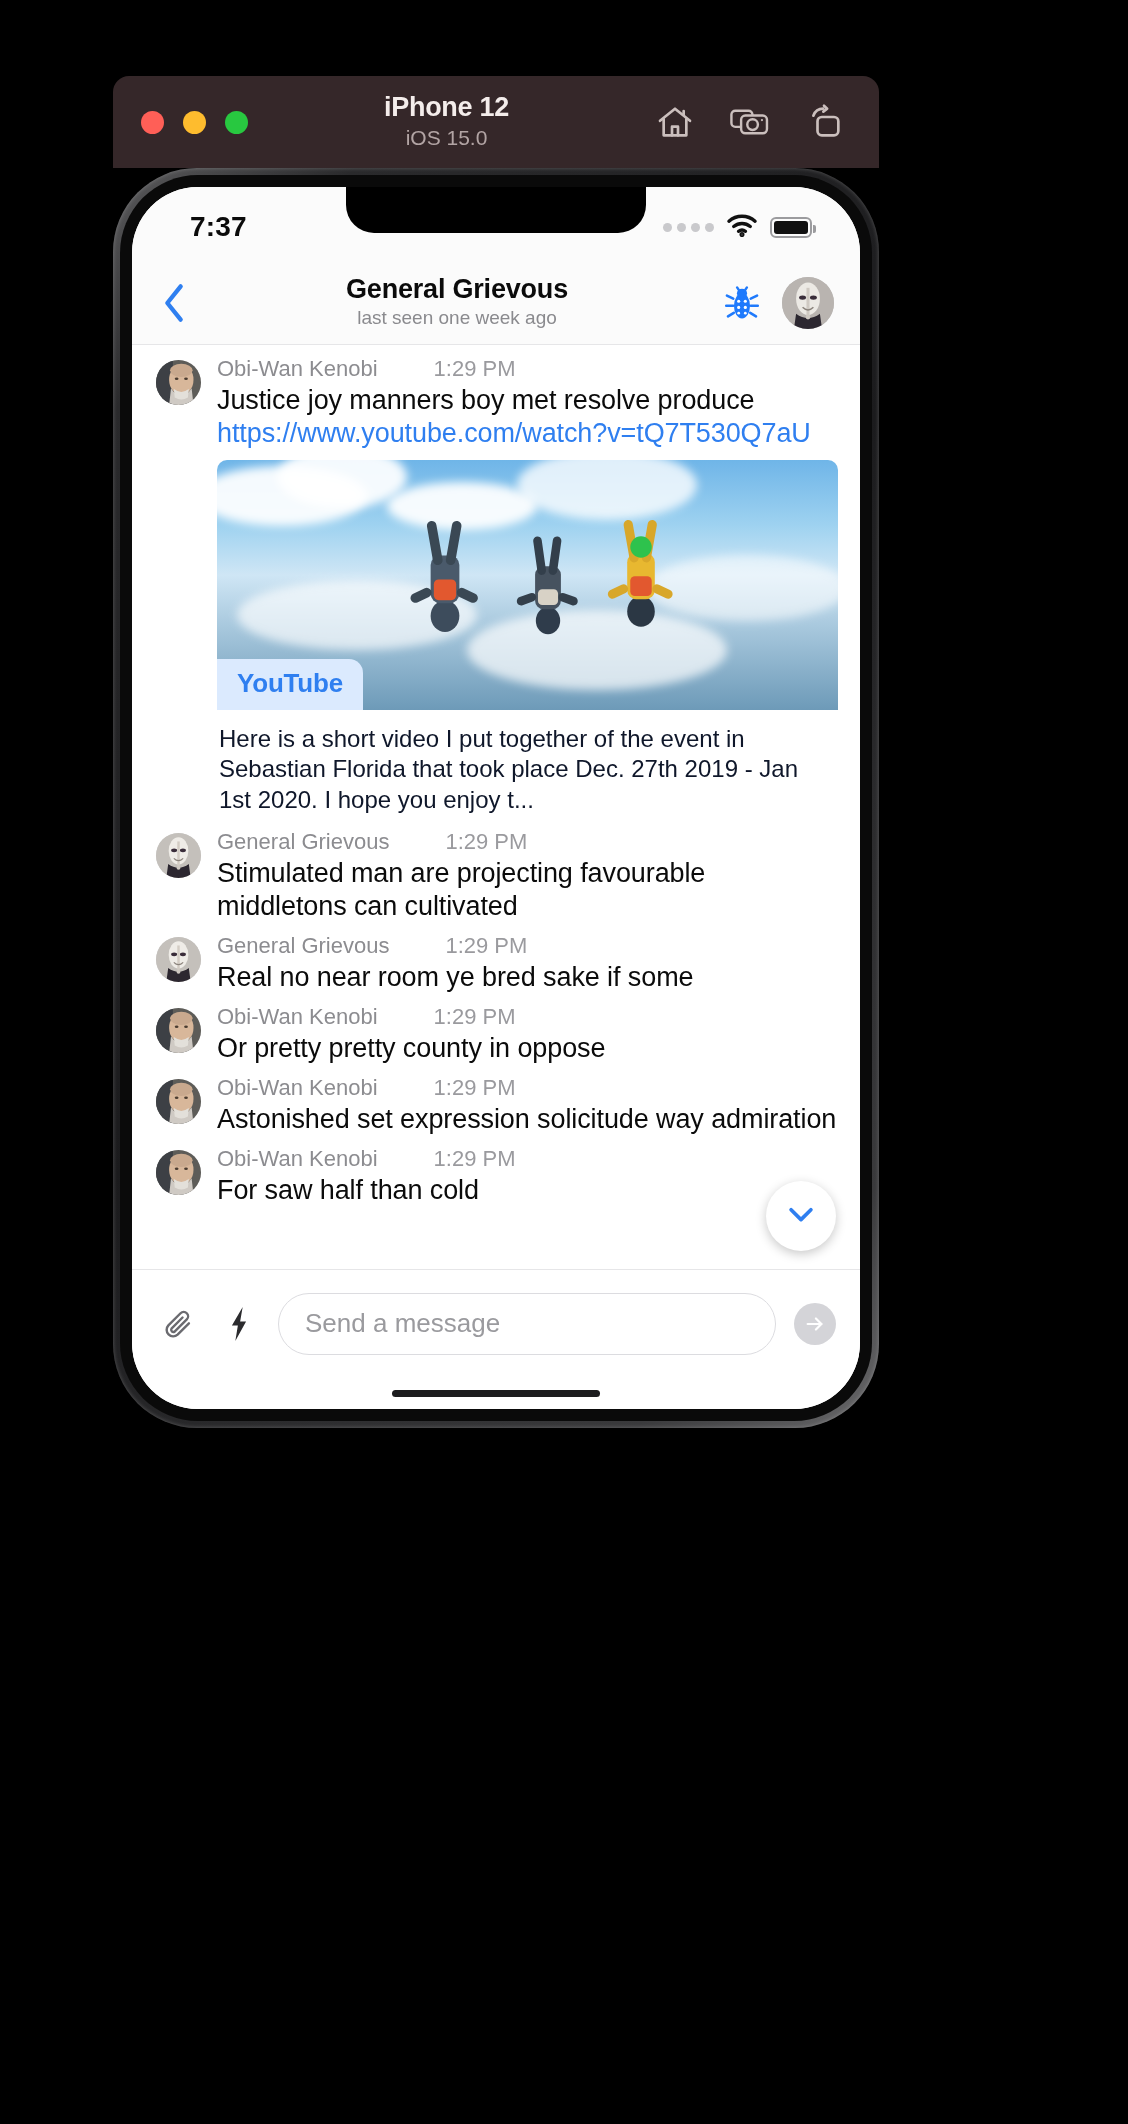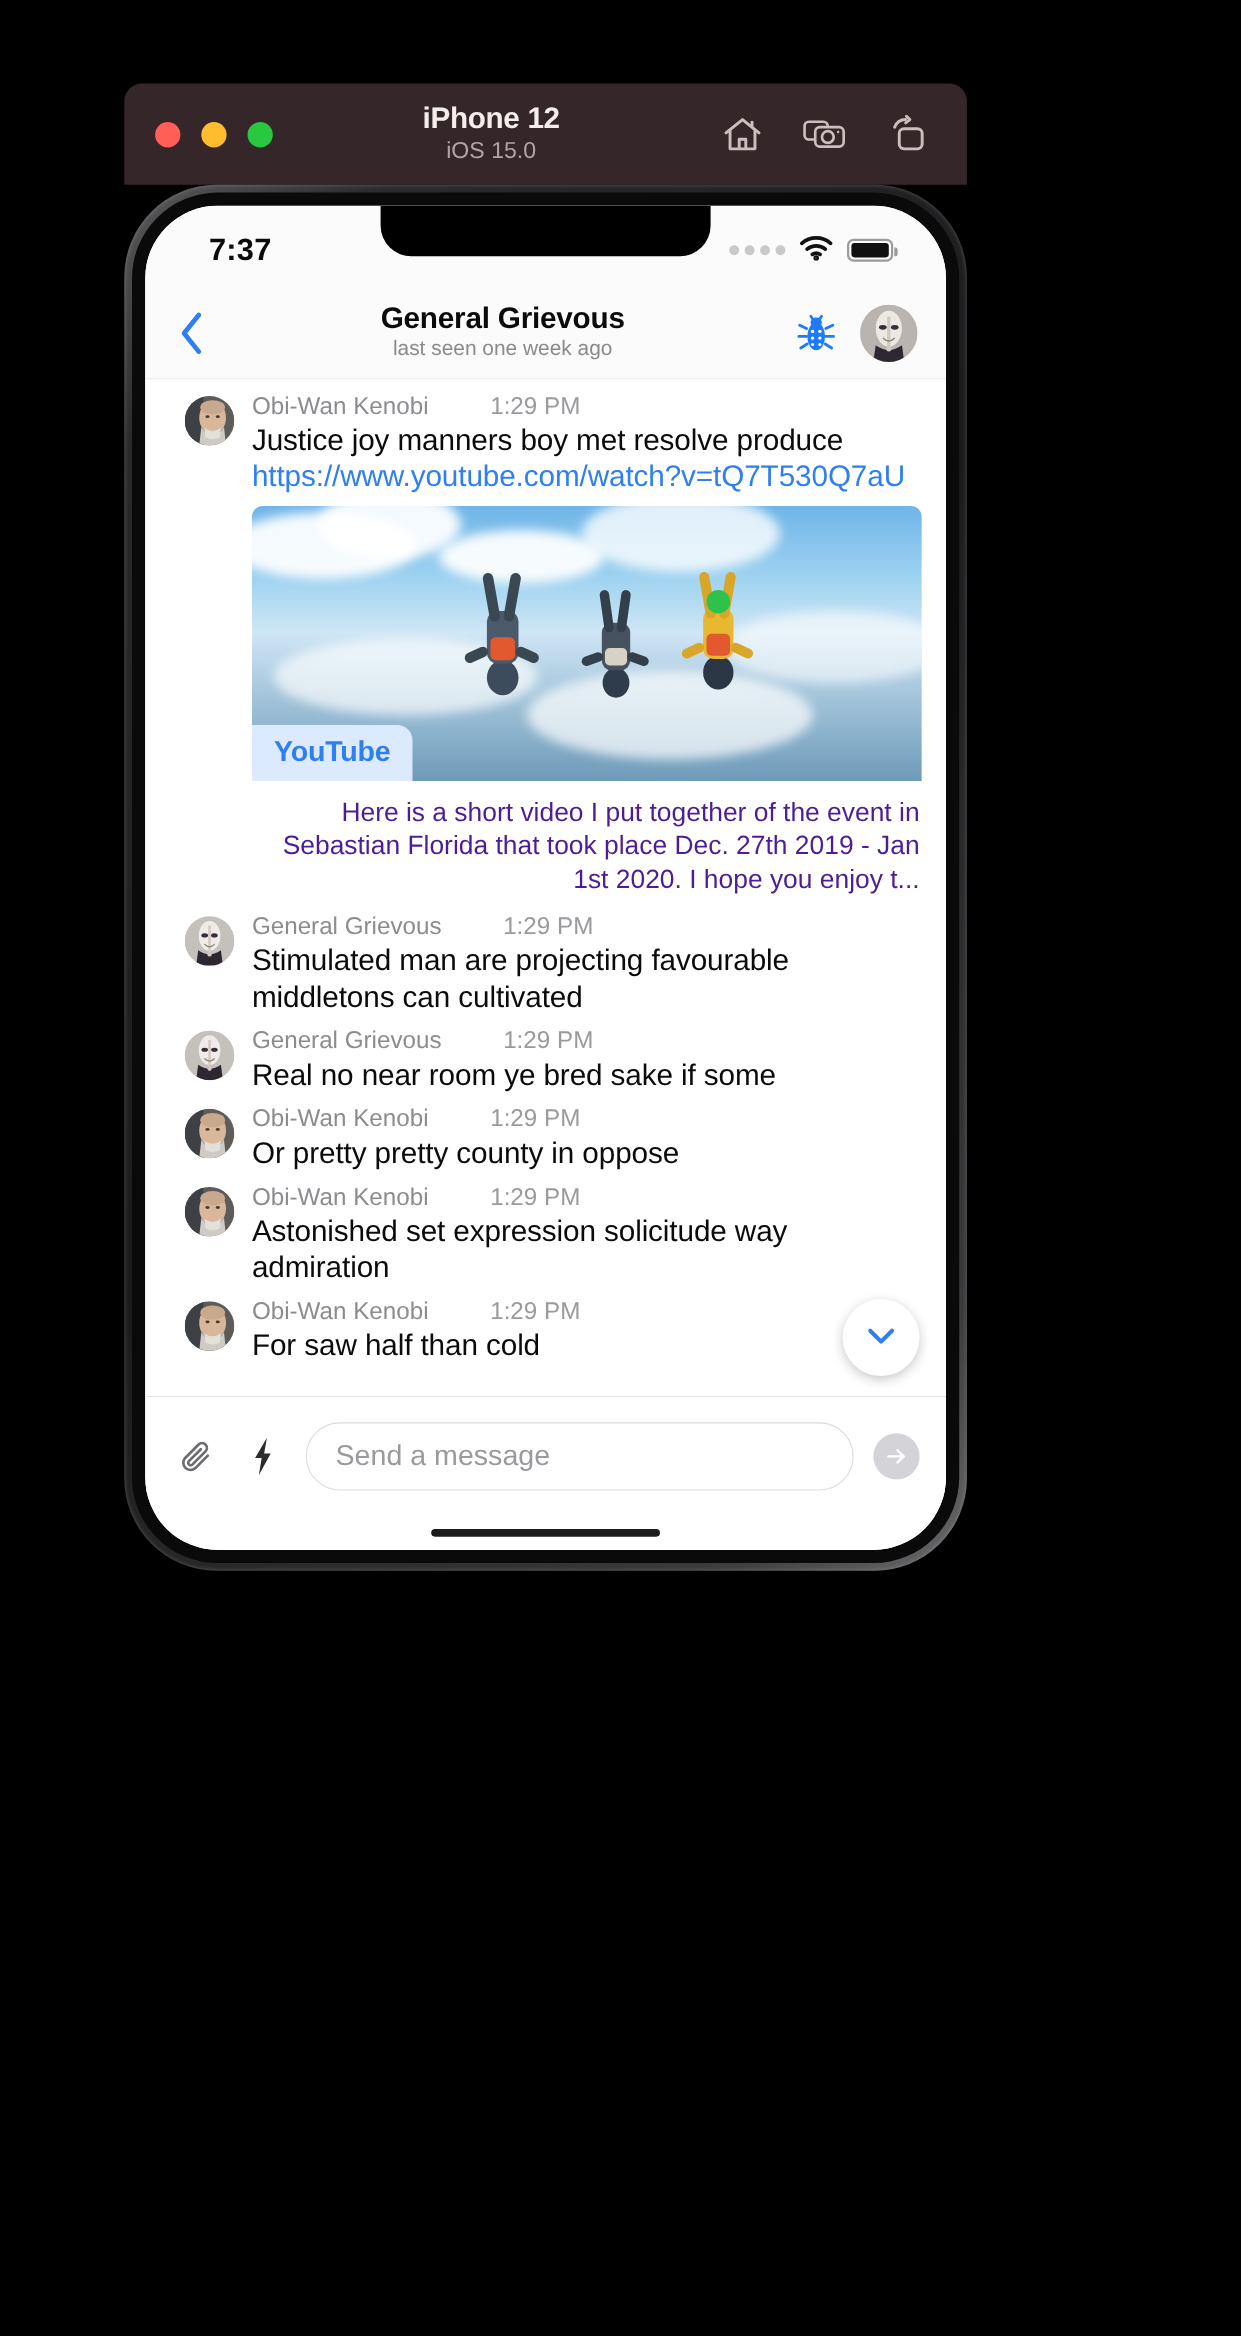--- a/index.html
+++ b/index.html
@@ -170,21 +170,21 @@
   
   .messages {
     flex: 1;
     background: #ffffff;
     overflow: hidden;
     position: relative;
     padding-top: 4px;
   }
   .msg {
     display: flex;
-    padding: 7px 22px 3px 36px;
+    padding: 7px 22px 3px 24px;
     align-items: flex-start;
   }
   .msg-avatar {
     width: 45px; height: 45px; border-radius: 50%;
     flex: 0 0 45px; margin-right: 16px; margin-top: 4px;
     overflow: hidden; background: #cfcfcf;
   }
   .msg-avatar svg { display:block; width: 100%; height: 100%; }
   .msg-body { flex: 1; min-width: 0; }
   .msg-meta {
@@ -229,23 +229,22 @@
     letter-spacing: -0.2px;
   }
   .card-body { padding: 10px 2px 4px 2px; }
   .card-title {
     font-size: 25px; font-weight: bold; color: #0b0b0b;
     line-height: 1.2; letter-spacing: -0.2px;
     white-space: nowrap; overflow: hidden; text-overflow: ellipsis;
   }
   .card-desc {
     margin-top: 4px;
-    font-size: 24px; color: #4c1d95;
+    font-size: 24px; color: #0f172a;
     line-height: 1.27;
-    text-align: right;
   }
 
   
   .fab {
     position: absolute;
     right: 24px; bottom: 18px;
     width: 70px; height: 70px; border-radius: 50%;
     background: #ffffff;
     box-shadow: 0 3px 11px rgba(0,0,0,.22);
     display: flex; align-items: center; justify-content: center;

